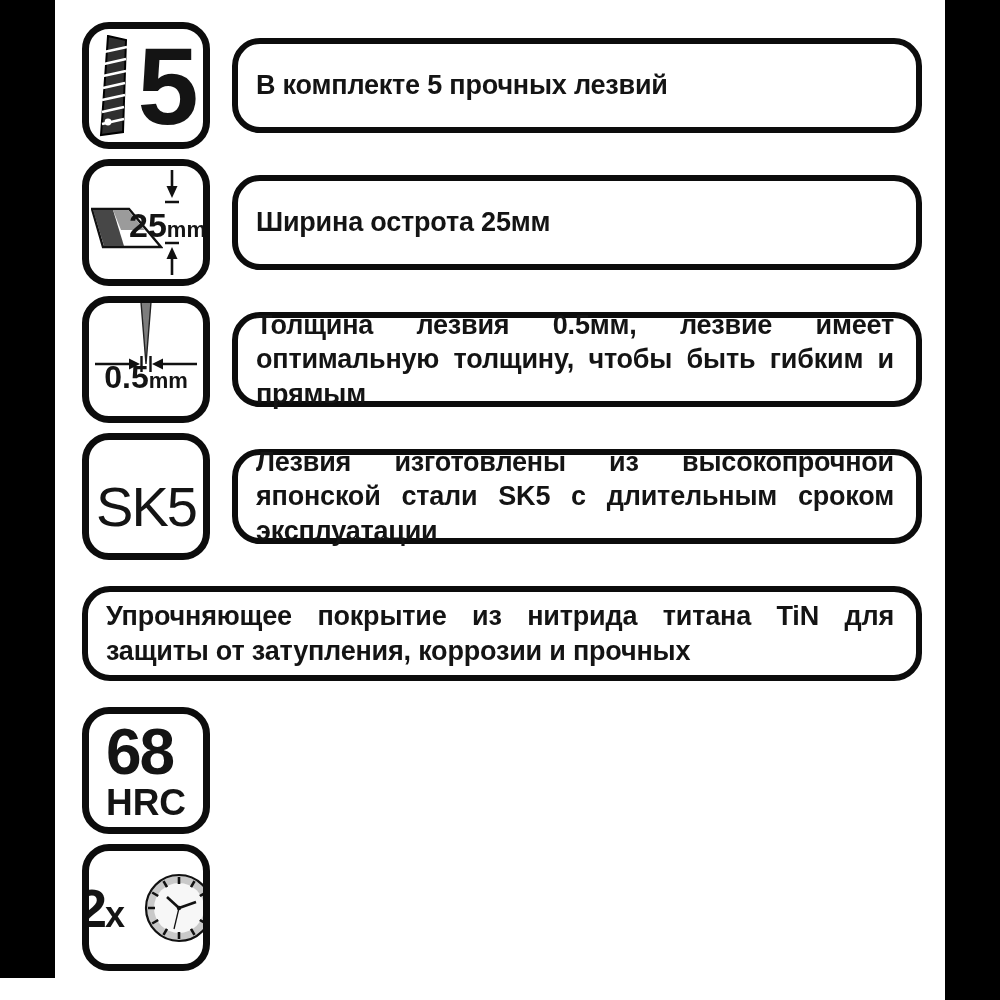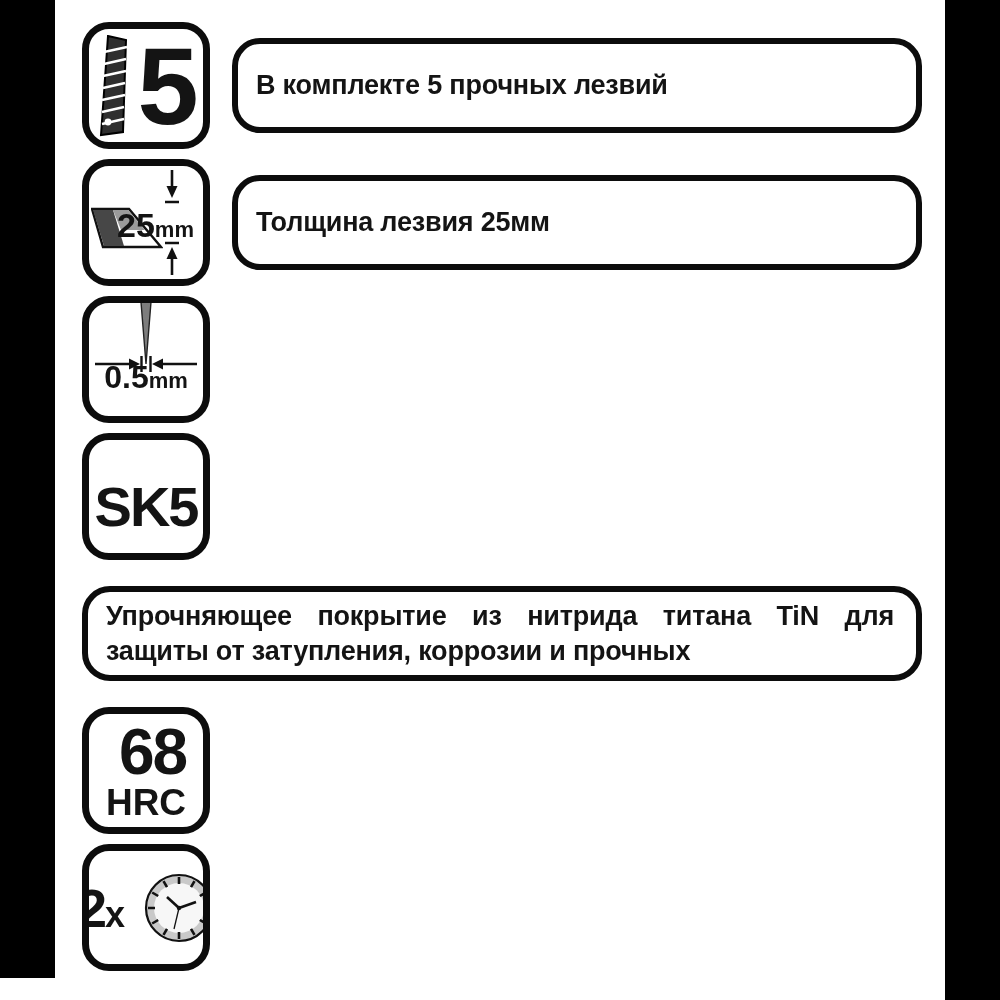--- a/index.html
+++ b/index.html
@@ -31,33 +31,33 @@
   }
 
   
   .count-wrap{display:flex;align-items:center;gap:4px;}
   .big-number{font-size:110px;font-weight:700;line-height:1;letter-spacing:-4px;}
 
   
   .blade-tip-svg{position:absolute;left:2px;top:40px;}
   .dim-arrow-top{position:absolute;left:74px;top:4px;}
   .dim-arrow-bottom{position:absolute;left:74px;bottom:4px;}
-  .dim-label{position:absolute;left:28px;top:42px;font-weight:700;font-size:34px;line-height:1;white-space:nowrap;}
+  .dim-label{position:absolute;left:40px;top:42px;font-weight:700;font-size:34px;line-height:1;white-space:nowrap;}
   .dim-label .unit, .thick-label .unit{font-size:22px;font-weight:700;}
 
   
   .edge-svg{position:absolute;left:47px;top:-1px;}
   .thick-arrows-svg{position:absolute;left:4px;top:50px;}
   .thick-label{position:absolute;left:0;right:0;bottom:23px;text-align:center;font-weight:700;font-size:32px;line-height:1;white-space:nowrap;}
 
   
-  .badge-big{font-size:56px;font-weight:700;letter-spacing:-2px;line-height:1;margin-top:21px;}
+  .badge-big{font-size:56px;font-weight:400;letter-spacing:-2px;line-height:1;margin-top:21px;}
 
   
-  .hardness{text-align:right;line-height:1;}
+  .hardness{text-align:left;line-height:1;}
   .hardness .top{display:block;font-size:64px;font-weight:700;letter-spacing:-2px;}
   .hardness .bottom{display:block;font-size:37px;font-weight:700;margin-top:0px;}
 
   
   .mult-wrap{display:flex;align-items:center;gap:20px;}
   .mult{font-size:54px;font-weight:700;letter-spacing:-2px;}
   .mult .unit{font-size:36px;font-weight:700;}
 </style>
 </head>
 <body>
@@ -102,44 +102,50 @@
         <line x1="2" y1="32" x2="16" y2="32" stroke="#111" stroke-width="2.6"></line>
       </svg>
       <span class="dim-label"><span>25</span><span class="unit">mm</span></span>
       <svg class="dim-arrow-bottom" width="18" height="34" viewBox="0 0 18 34">
         <line x1="2" y1="2" x2="16" y2="2" stroke="#111" stroke-width="2.6"></line>
         <polygon points="3.5,18 14.5,18 9,6" fill="#111"></polygon>
         <line x1="9" y1="16" x2="9" y2="34" stroke="#111" stroke-width="2.6"></line>
       </svg>
     </div>
     <div class="textbox">
-      <p>Толщина лезвия 25мм</p>
+      <p>Ширина острота 25мм</p>
     </div>
   </div>
 
   <div class="row">
     <div class="iconbox">
       <svg class="edge-svg" width="20" height="66" viewBox="0 0 20 66">
         <polygon points="5,0 15,0 10,62" fill="#7d7d7d" stroke="#222" stroke-width="1.4"></polygon>
       </svg>
       <svg class="thick-arrows-svg" width="106" height="22" viewBox="0 0 106 22">
         <line x1="2" y1="11" x2="38" y2="11" stroke="#111" stroke-width="2.6"></line>
         <polygon points="36,5.5 36,16.5 47,11" fill="#111"></polygon>
         <line x1="48.5" y1="3" x2="48.5" y2="19" stroke="#111" stroke-width="2.4"></line>
         <line x1="57.5" y1="3" x2="57.5" y2="19" stroke="#111" stroke-width="2.4"></line>
         <polygon points="70,5.5 70,16.5 59,11" fill="#111"></polygon>
         <line x1="68" y1="11" x2="104" y2="11" stroke="#111" stroke-width="2.6"></line>
       </svg>
       <span class="thick-label"><span>0.5</span><span class="unit">mm</span></span>
     </div>
+    <div class="textbox">
+      <p>Толщина лезвия 0.5мм, лезвие имеет оптимальную толщину, чтобы быть гибким и прямым</p>
+    </div>
   </div>
 
   <div class="row">
     <div class="iconbox">
       <span class="badge-big">SK5</span>
+    </div>
+    <div class="textbox">
+      <p>Лезвия изготовлены из высокопрочной японской стали SK5 с длительным сроком эксплуатации</p>
     </div>
   </div>
 
   <div class="row">
     <div class="textbox">
       <p>Упрочняющее покрытие из нитрида титана TiN для защиты от затупления, коррозии и прочных</p>
     </div>
   </div>
 
   <div class="row">

